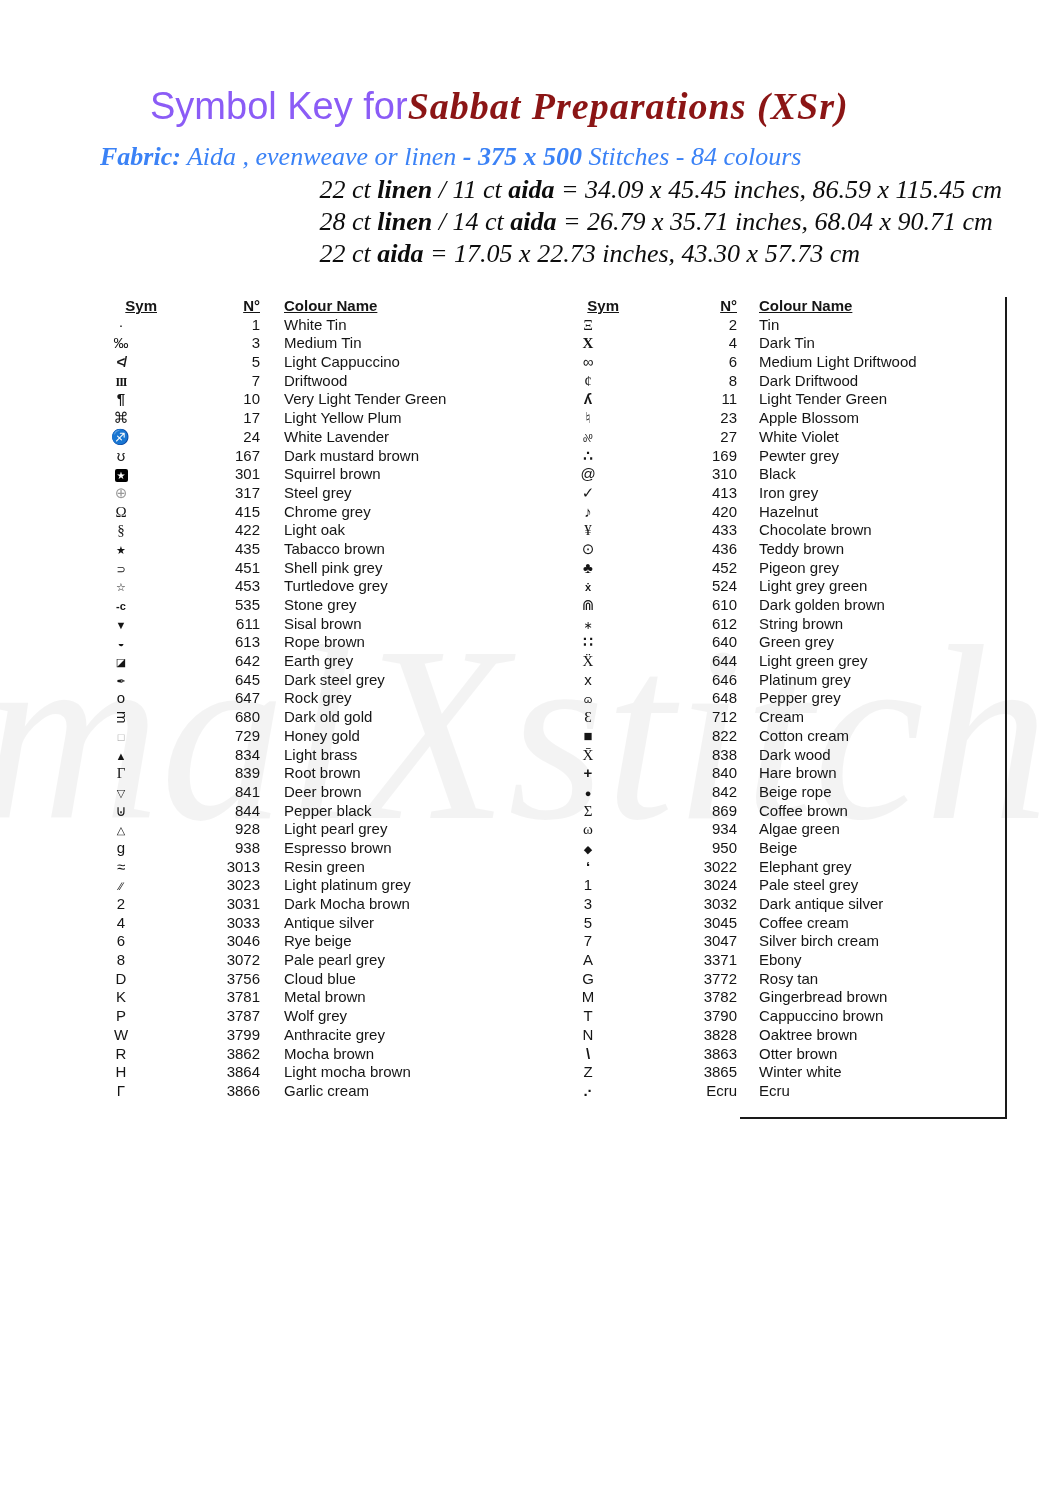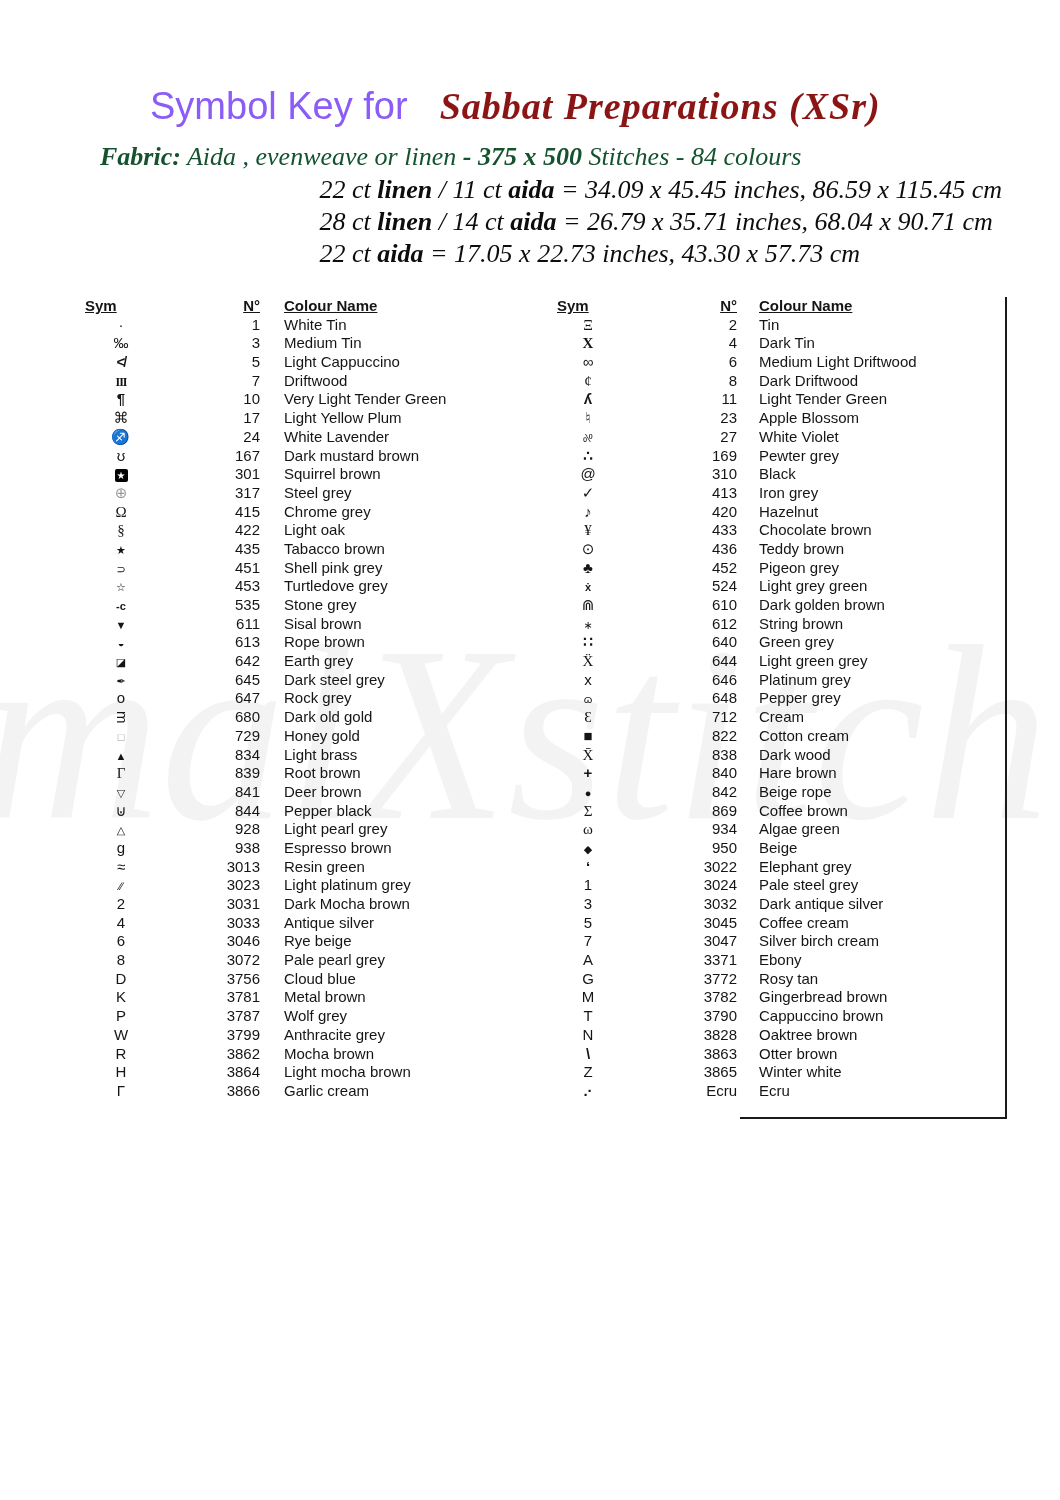--- a/index.html
+++ b/index.html
@@ -17,27 +17,27 @@
     white-space:nowrap;
   }
   .title-prefix{
     font-family:"Liberation Sans",sans-serif;
     font-size:38px;color:#8b5cf6;letter-spacing:0px;
   }
   .pattern-name{
     font-family:"Liberation Serif",serif;
     font-style:italic;font-weight:bold;
     font-size:38px;letter-spacing:1px;
-    margin-left:32px;
+    margin-left:0;
   }
   .fabric-line{
     position:absolute;top:142px;left:100px;
     font-family:"Liberation Serif",serif;
     font-style:italic;font-size:26px;
-    white-space:nowrap;color:#14532d;
+    white-space:nowrap;color:#3b82f6;
   }
   .size-lines{
     position:absolute;top:174px;right:58px;
     text-align:left;
     font-family:"Liberation Serif",serif;
     font-style:italic;font-size:26px;color:#0d0d0d;
   }
   .size-line{height:32px;line-height:32px;white-space:nowrap;}
   .seg-b{font-weight:bold;}
   
@@ -55,21 +55,21 @@
   .col-left{left:85px;}
   .col-right{left:557px;}
   .trow{display:flex;height:18.7px;line-height:18.7px;font-size:15px;color:#151515;}
   .c-sym{width:72px;text-align:center;}
   .col-right .c-sym{width:62px;}
   .c-num{width:103px;text-align:right;}
   .col-right .c-num{width:118px;}
   .c-name{padding-left:24px;white-space:nowrap;}
   .col-right .c-name{padding-left:22px;}
   .hdr{font-weight:bold;}
-  .hdr .c-sym{text-align:left;}
+  .hdr .c-sym{text-align:right;}
   .hdr span.u{text-decoration:underline;}
   
   .sy{display:inline-block;}
   .sy-serif{font-family:"Liberation Serif",serif;}
   .sy-b{font-weight:bold;}
   .sy-sm{font-size:11px;}
   .sy-rot90{transform:rotate(90deg);}
   .sy-flipx{transform:scaleX(-1);}
   .sy-light{color:#9a9a9a;}
   .sy-roman{font-family:"Liberation Serif",serif;font-size:12px;letter-spacing:-1px;font-weight:bold;}

